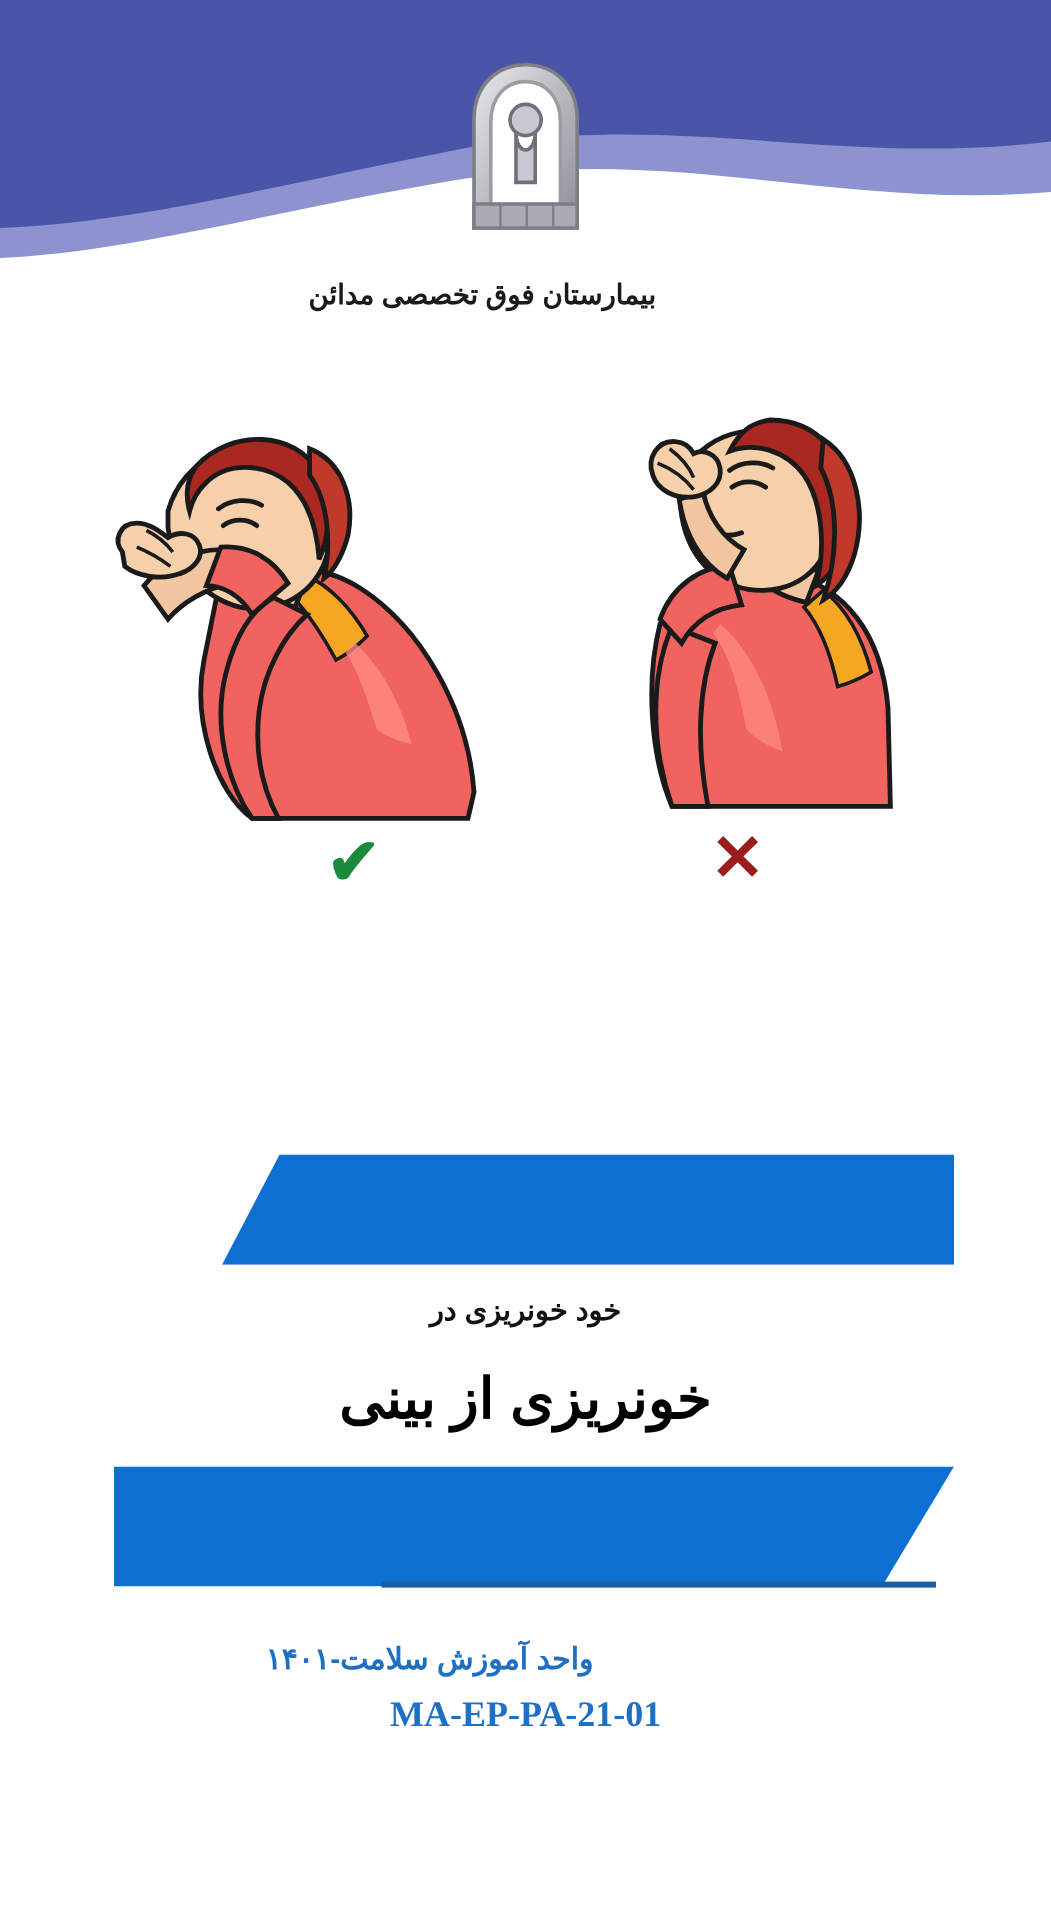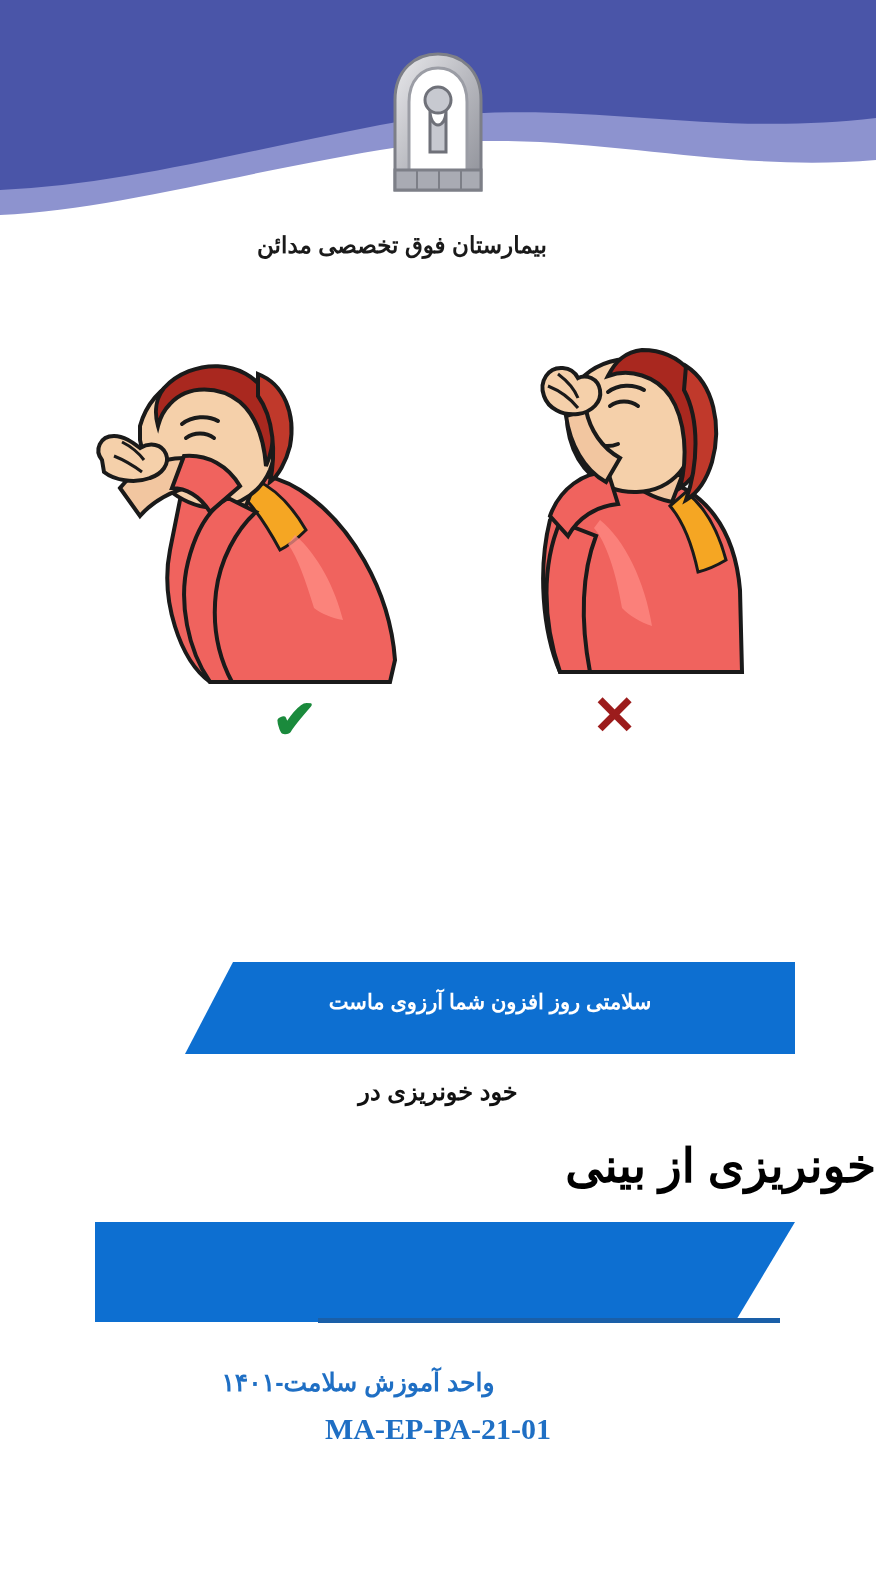--- a/index.html
+++ b/index.html
@@ -122,21 +122,21 @@
     text-align: center;
     font-size: 24px;
     font-weight: bold;
     color: #111111;
   }
   .main-title {
     position: absolute;
     top: 1138px;
     left: 0;
     width: 876px;
-    text-align: right;
+    text-align: center;
     font-size: 47px;
     font-weight: bold;
     color: #000000;
   }
 
   
   .ribbon-bottom {
     position: absolute;
     top: 1222px;
     left: 95px;
@@ -289,21 +289,20 @@
   </div>
 
   <div class="mark mark-correct">✔</div>
   <div class="mark mark-wrong">✕</div>
 </div>
 
 <div class="ribbon-top">
   <svg class="shape" width="610" height="92" viewBox="0 0 610 92" xmlns="http://www.w3.org/2000/svg">
     <path d="M48,0 L610,0 L610,92 L0,92 Z" fill="#0d6fd1"></path>
   </svg>
-  <div class="txt">سلامتی روز افزون شما آرزوی ماست</div>
 </div>
 
 <div class="subtitle">خود خونریزی در</div>
 
 <div class="main-title">خونریزی از بینی</div>
 
 <div class="ribbon-bottom">
   <svg width="700" height="100" viewBox="0 0 700 100" xmlns="http://www.w3.org/2000/svg">
     <path d="M0,0 L700,0 L640,100 L0,100 Z" fill="#0d6fd1"></path>
   </svg>

